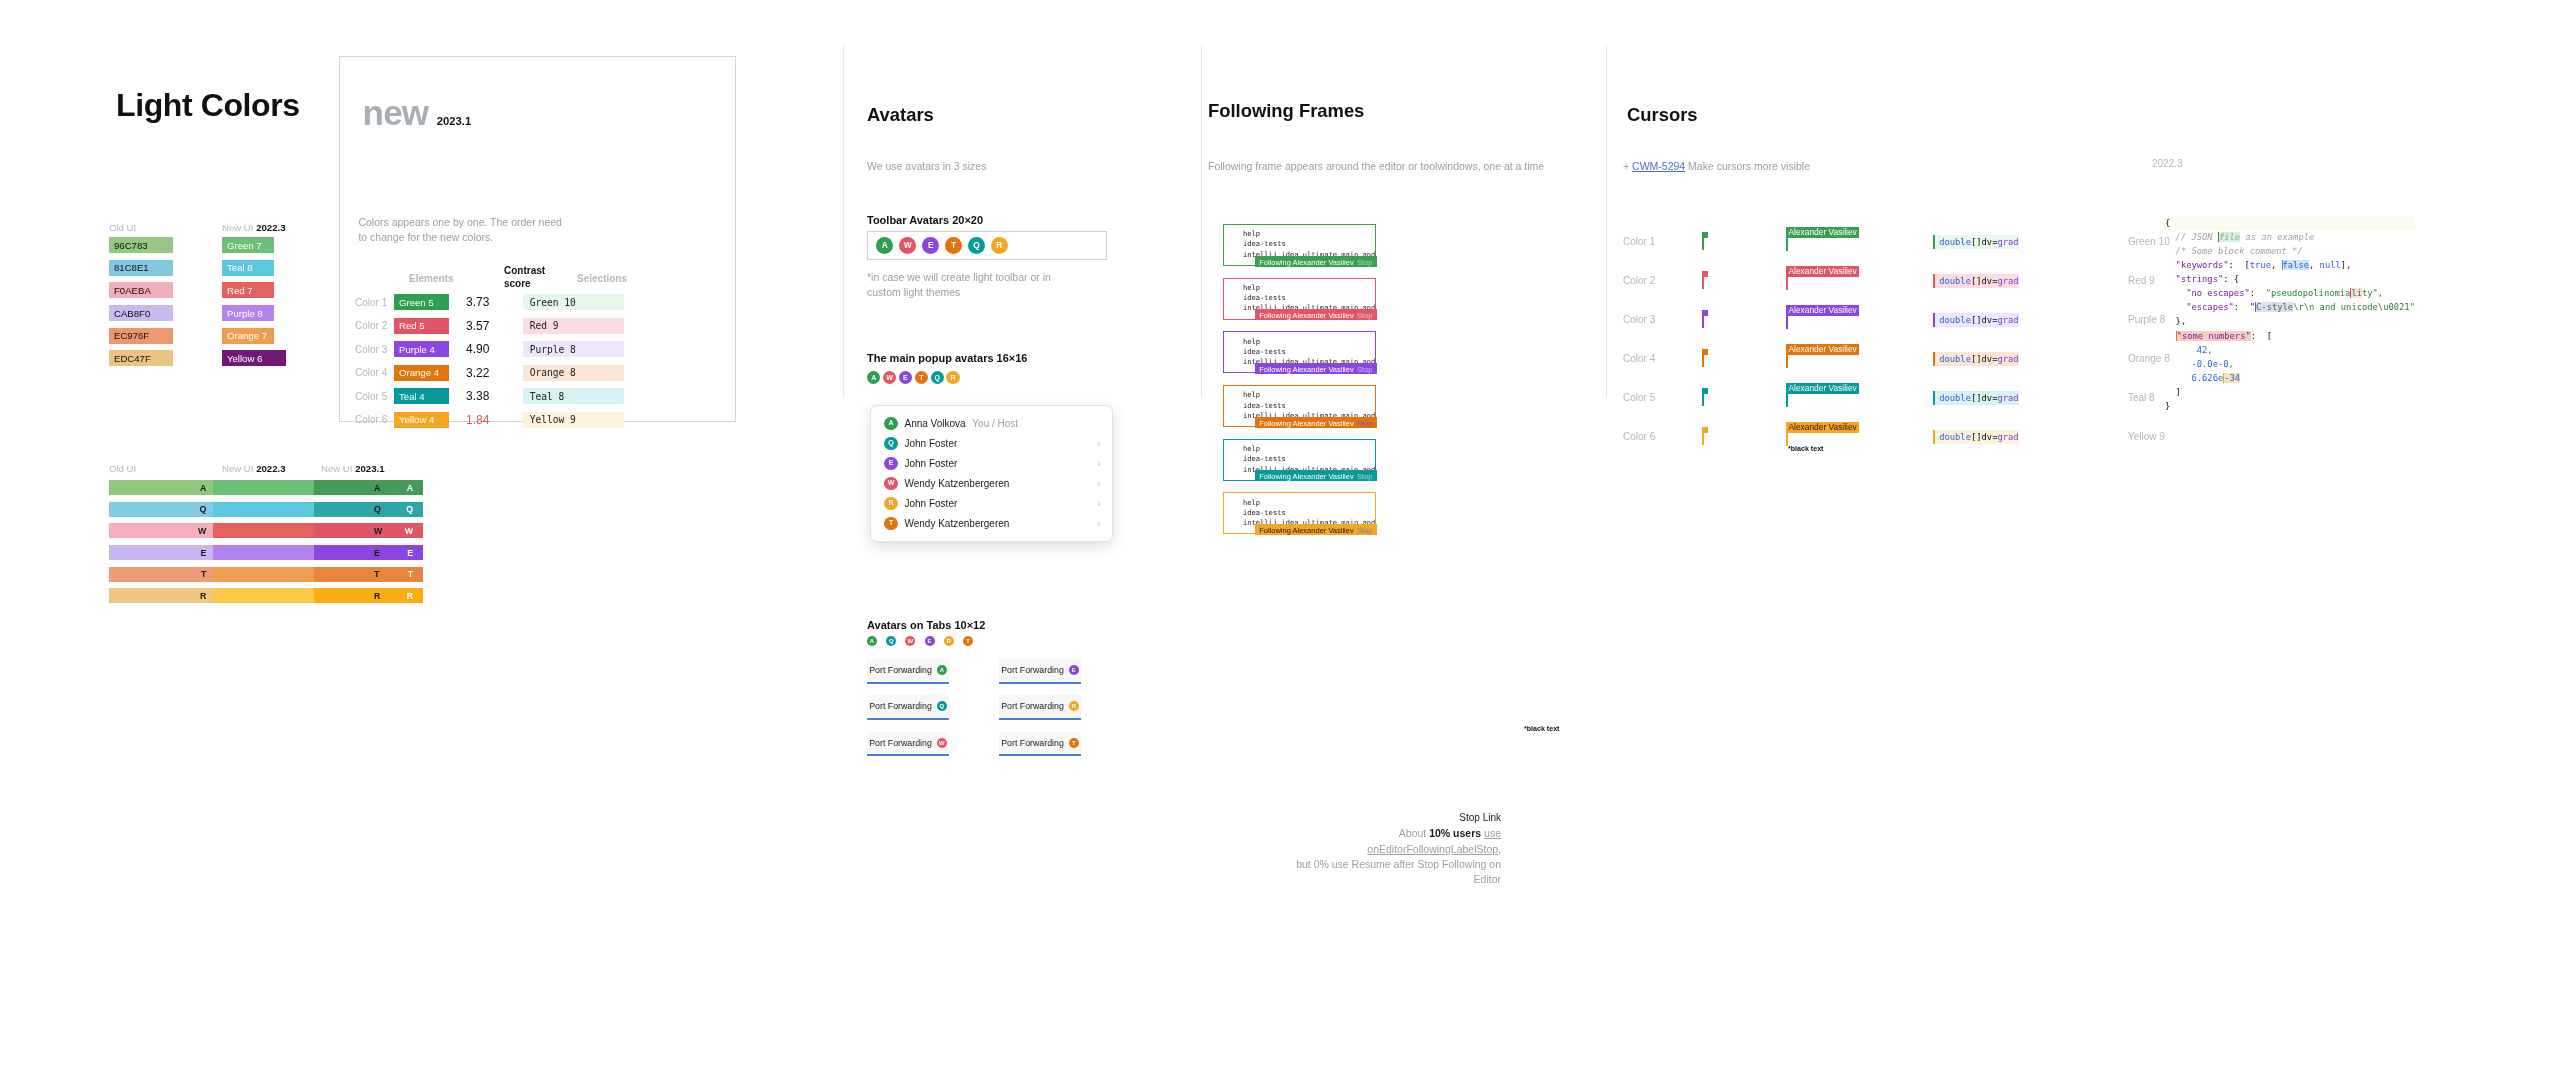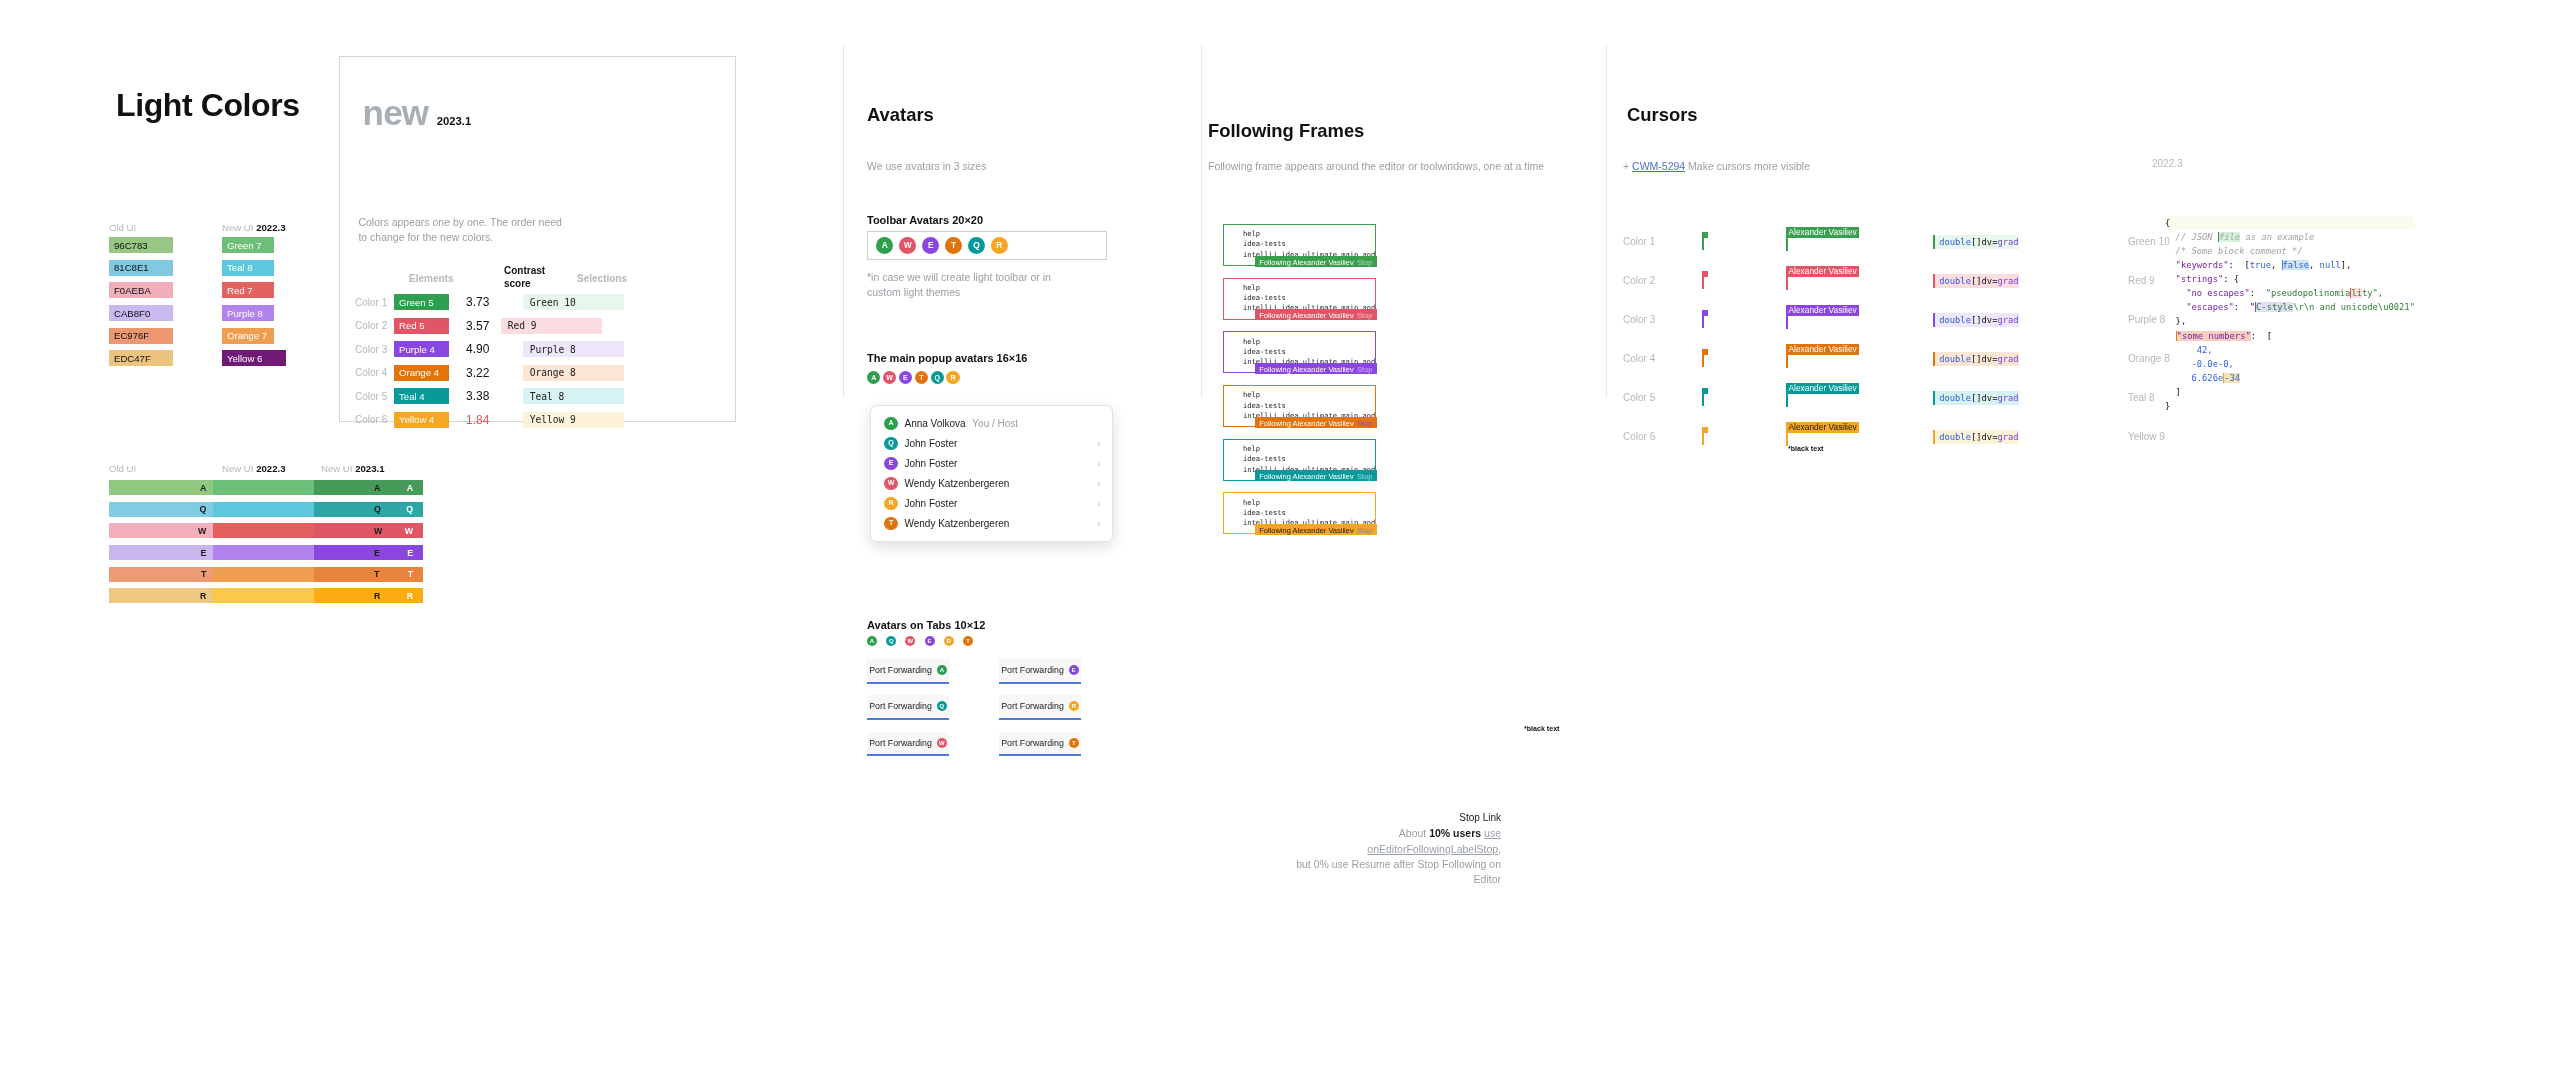--- a/index.html
+++ b/index.html
@@ -242,21 +242,21 @@
     <div style="position:absolute; left:15px; top:237px;" id="newcard-rows">
         <div style="display: flex; align-items: center; height: 16px; margin-bottom: 7.5px;">
           <div class="lbl-grey" style="width: 39px; font-weight: 500;">Color 1</div>
           <div class="swatch light-text" style="width: 55px; margin-bottom: 0px; background: rgb(46, 158, 79);">Green 5</div>
           <div class="score" style="width: 74px; padding-left: 17px;">3.73</div>
           <div class="sel-swatch" style="margin-bottom: 0px; background: rgb(232, 247, 236);">Green 10</div>
         </div>
         <div style="display: flex; align-items: center; height: 16px; margin-bottom: 7.5px;">
           <div class="lbl-grey" style="width: 39px; font-weight: 500;">Color 2</div>
           <div class="swatch light-text" style="width: 55px; margin-bottom: 0px; background: rgb(225, 86, 102);">Red 5</div>
-          <div class="score" style="width: 52px; padding-left: 17px;">3.57</div>
+          <div class="score" style="width: 74px; padding-left: 17px;">3.57</div>
           <div class="sel-swatch" style="margin-bottom: 0px; background: rgb(251, 220, 224);">Red 9</div>
         </div>
         <div style="display: flex; align-items: center; height: 16px; margin-bottom: 7.5px;">
           <div class="lbl-grey" style="width: 39px; font-weight: 500;">Color 3</div>
           <div class="swatch light-text" style="width: 55px; margin-bottom: 0px; background: rgb(139, 70, 224);">Purple 4</div>
           <div class="score" style="width: 74px; padding-left: 17px;">4.90</div>
           <div class="sel-swatch" style="margin-bottom: 0px; background: rgb(238, 231, 251);">Purple 8</div>
         </div>
         <div style="display: flex; align-items: center; height: 16px; margin-bottom: 7.5px;">
           <div class="lbl-grey" style="width: 39px; font-weight: 500;">Color 4</div>
@@ -366,21 +366,21 @@
         <span>Port Forwarding</span>
         <div class="avatar av12" style="background: rgb(225, 86, 102);">W</div>
       </div>
       <div class="tab">
         <span>Port Forwarding</span>
         <div class="avatar av12" style="background: rgb(226, 116, 13);">T</div>
       </div>
     </div>
 
   <div class="abs divider-v" style="left:1201px; top:46px; height:352px;"></div>
-  <div class="abs h2" style="left:1208px; top:120px;">Following Frames</div>
+  <div class="abs h2" style="left:1208px; top:100px;">Following Frames</div>
   <div class="abs note" style="left:1208px; top:159px;">Following frame appears around the editor or toolwindows, one at a time</div>
   <div class="abs" style="left:1223px; top:224px;" id="frames-stack">
       <div class="frame" style="border-color: rgb(58, 158, 79); margin-bottom: 11.7px;">
         <div class="code">
           <div>help</div>
           <div>idea-tests</div>
           <div>intellij.idea.ultimate.main.android.iml</div>
         </div>
         <div class="fbar" style="background: rgb(58, 158, 79); color: rgb(255, 255, 255);">
           <span>Following Alexander Vasiliev</span>

